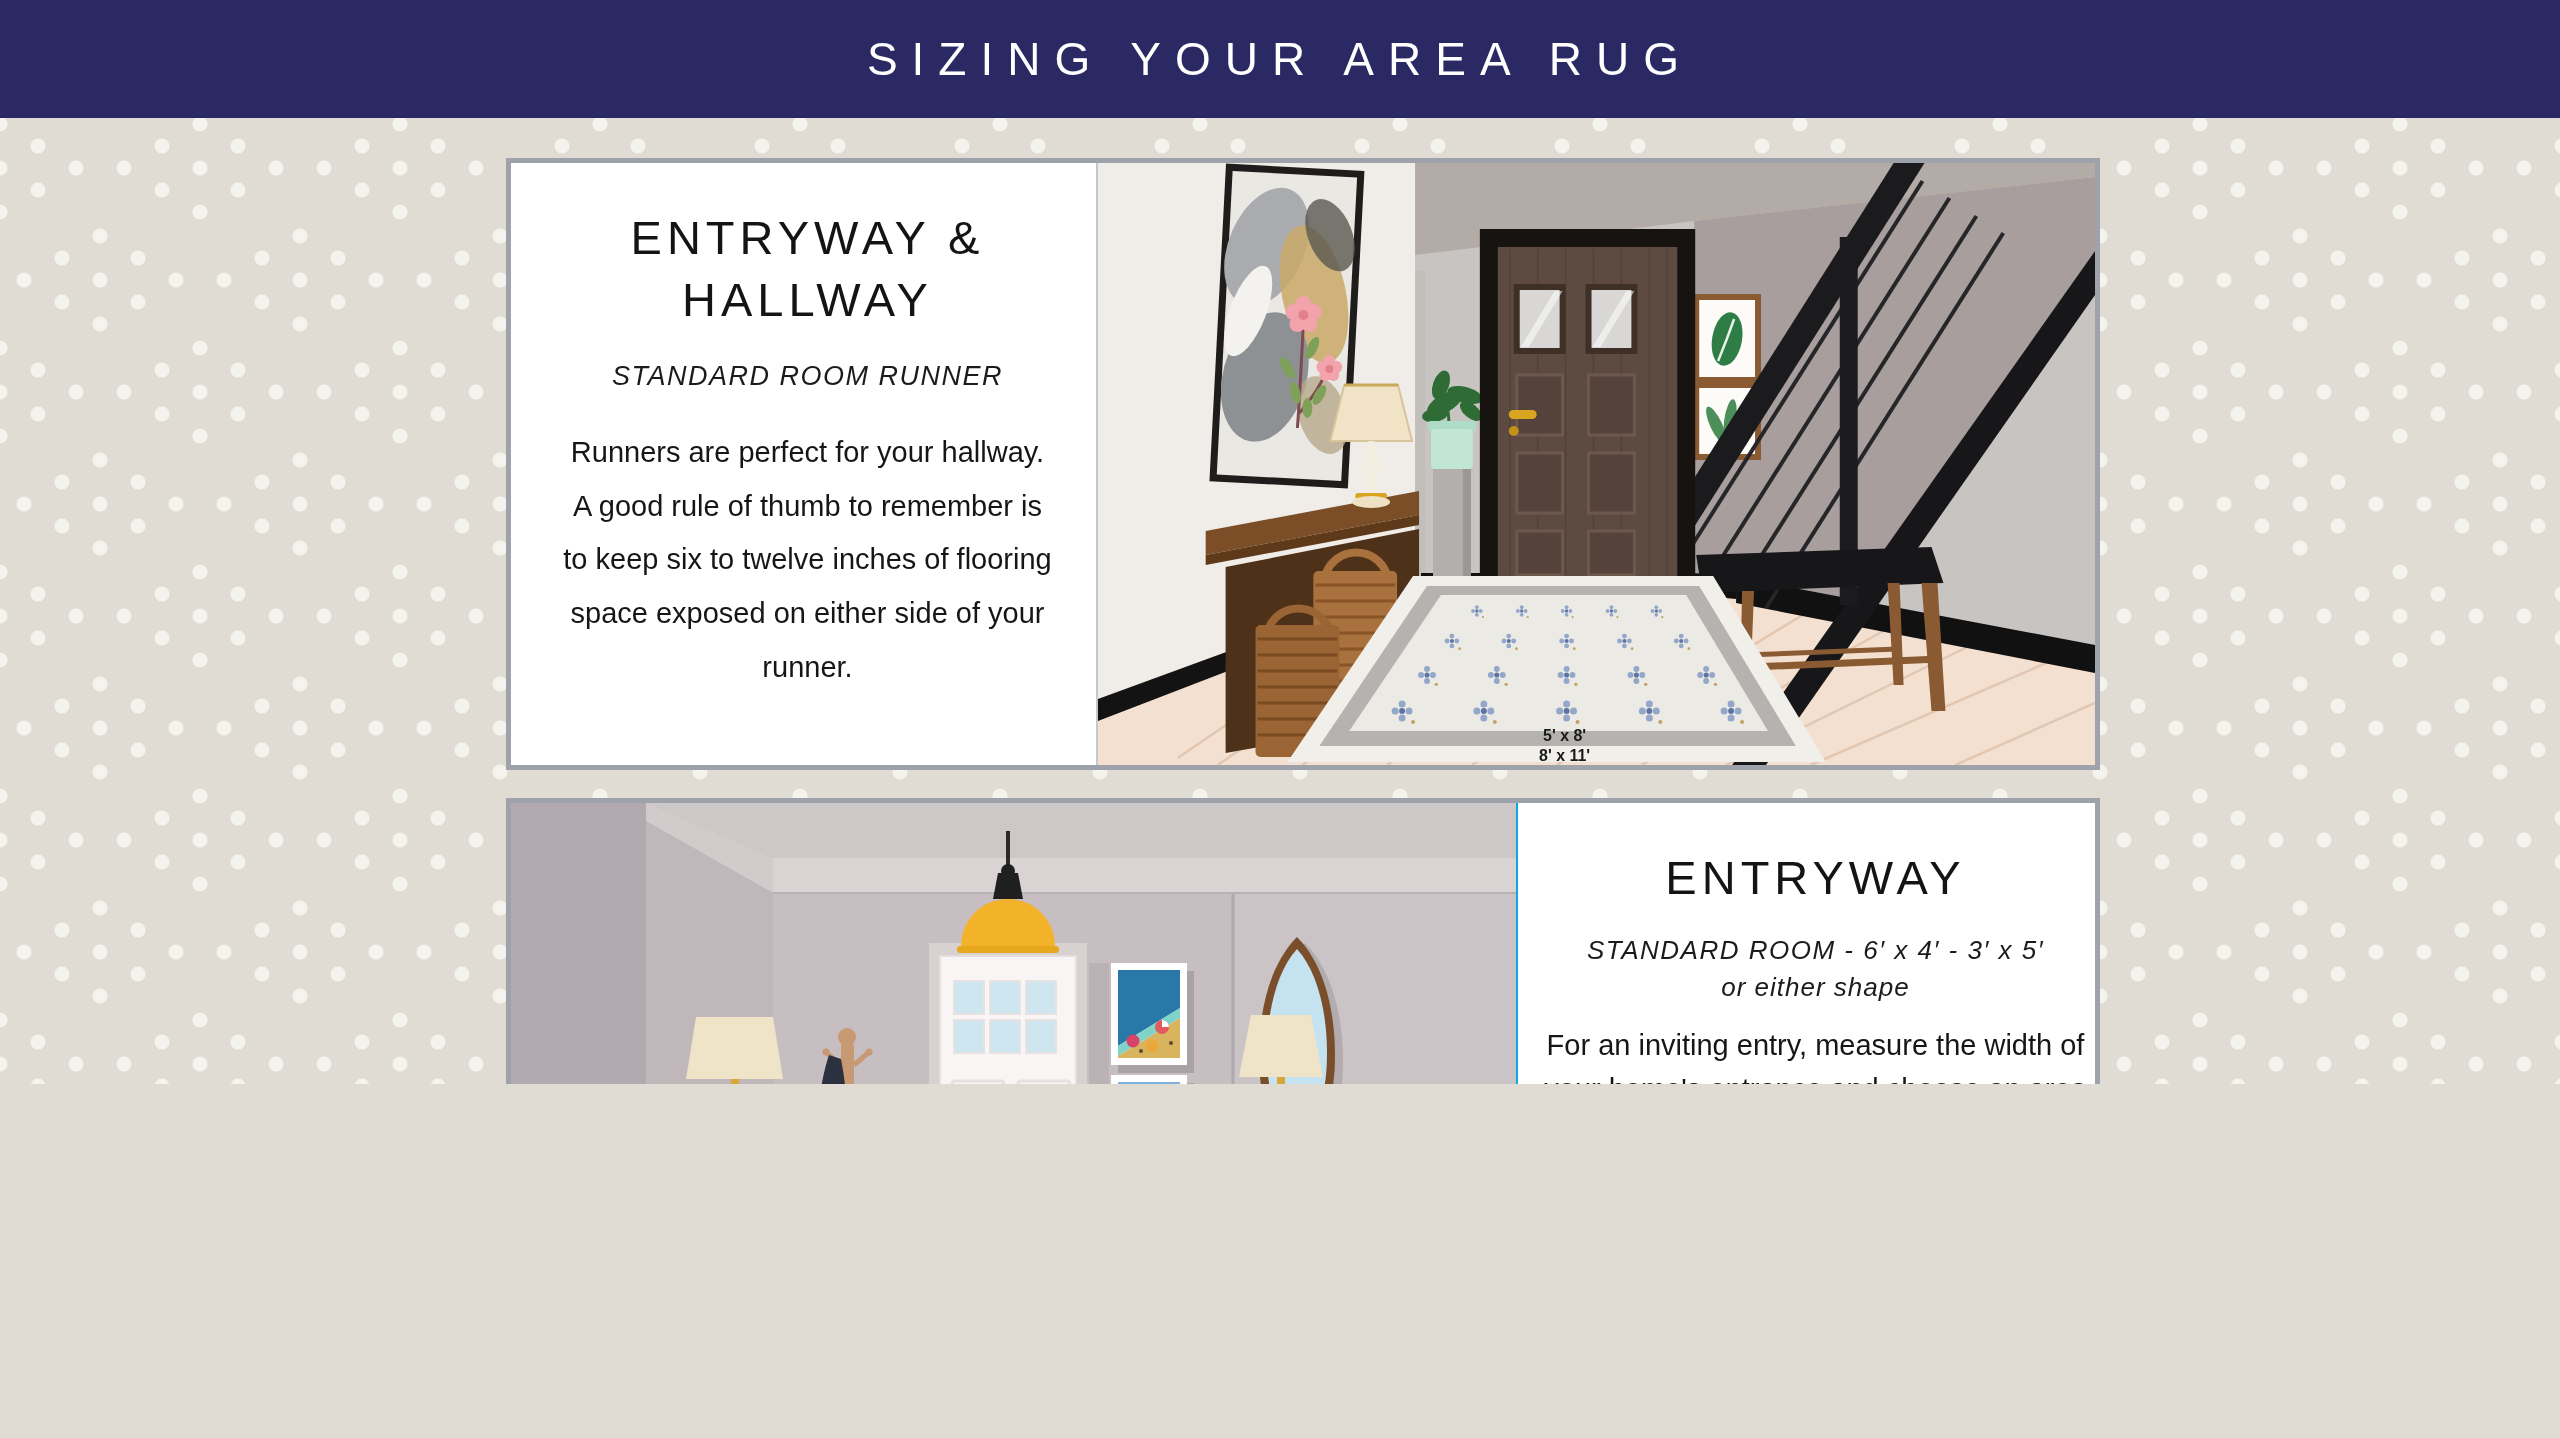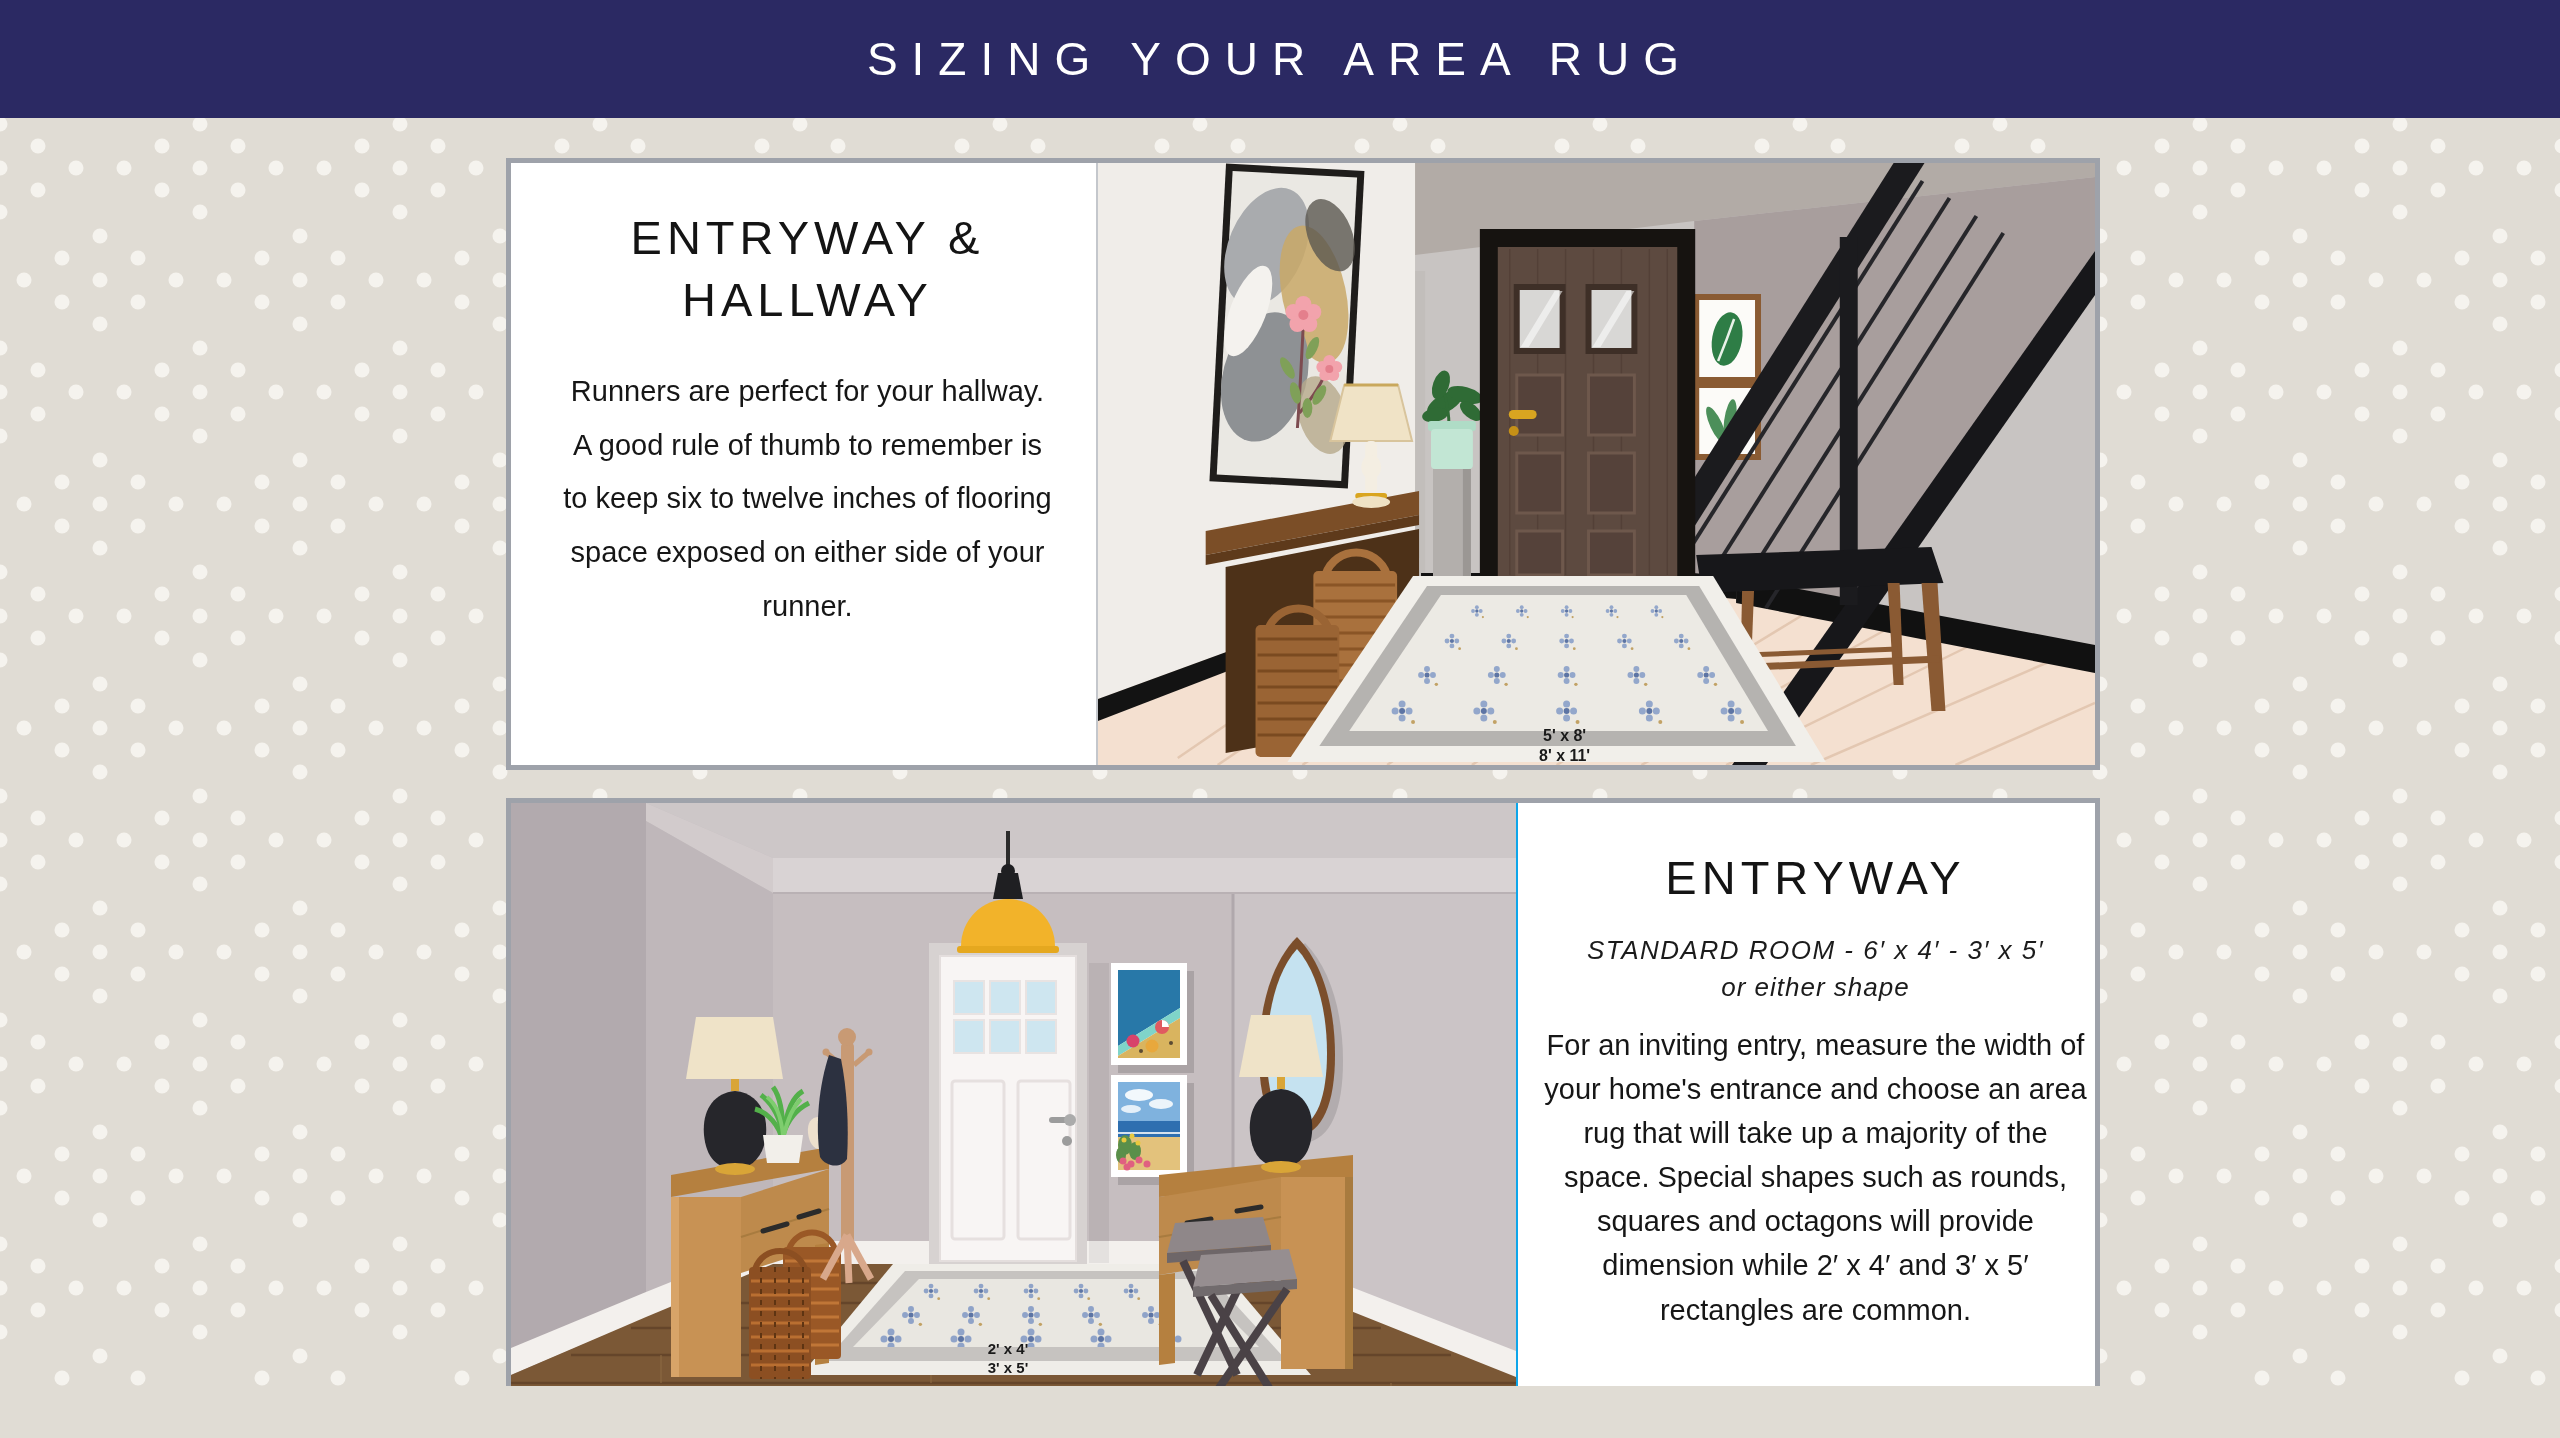--- a/index.html
+++ b/index.html
@@ -1,17 +1,17 @@
 <!DOCTYPE html>
 <html><head>
 <meta charset="utf-8">
 <style>
   html,body{margin:0;padding:0;}
   body{background:#E0DCD4;font-family:"Liberation Sans",sans-serif;}
-  #canvas{position:relative;width:2560px;height:1386px;background:#E0DCD4;overflow:hidden;}
+  #canvas{position:relative;width:2560px;height:1084px;background:#E0DCD4;overflow:hidden;}
   .bgdots{position:absolute;left:0;top:0;width:2560px;height:1438px;}
   .titlebar{position:absolute;left:0;top:0;width:2560px;height:118px;background:#2B2963;display:flex;align-items:center;justify-content:center;}
   .titlebar h1{margin:0;color:#FFFFFF;font-size:46px;font-weight:400;letter-spacing:14px;}
   .panel{position:absolute;left:506px;width:1594px;height:612px;background:#FFFFFF;border:5px solid #9EA2AA;box-sizing:border-box;display:flex;}
   .panel.top{top:158px;}
   .panel.bottom{top:798px;}
   .card{box-sizing:border-box;text-align:center;color:#161616;}
   .card.left{width:585px;padding:44px 36px 0 44px;}
   .card.right{flex:1;padding:44px 8px 0 26px;}
   .card h2{margin:0;font-size:47px;font-weight:500;letter-spacing:5px;line-height:1.32;color:#141414;}
@@ -53,20 +53,21 @@
     <rect x="0" y="118" width="2560" height="1320" fill="url(#dotp)"></rect>
   </svg>
 
   <header class="titlebar">
     <h1>SIZING YOUR AREA RUG</h1>
   </header>
 
   <section class="panel top">
     <div class="card left">
       <h2>ENTRYWAY &amp; HALLWAY</h2>
+      <div class="subtitle">STANDARD ROOM RUNNER</div>
       <p class="bodytext">Runners are perfect for your hallway. A good rule of thumb to remember is to keep six to twelve inches of flooring space exposed on either side of your runner.</p>
     </div>
     <div class="illus">
       <svg viewBox="0 0 1000 602" preserveAspectRatio="none">
         <defs>
           <clipPath id="rugT">
               <polygon points="344,432 590,432 672,568 252,568"></polygon>
             </clipPath>
           <g id="rosT">
             <circle cx="0" cy="-7" r="3.5" fill="#93A7CB"></circle>

